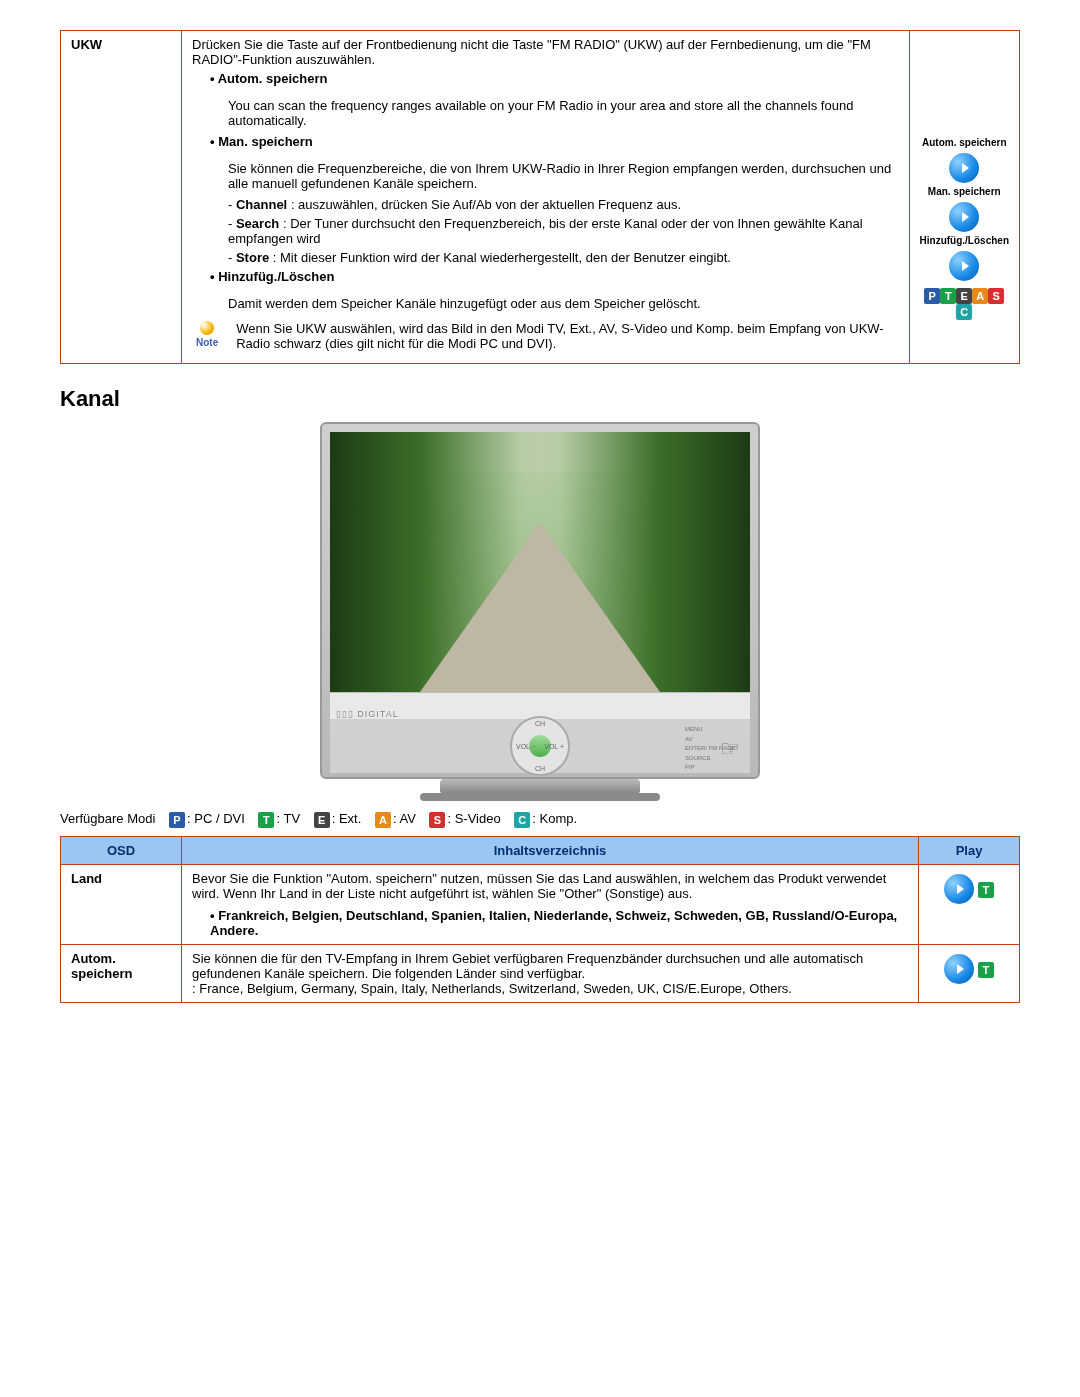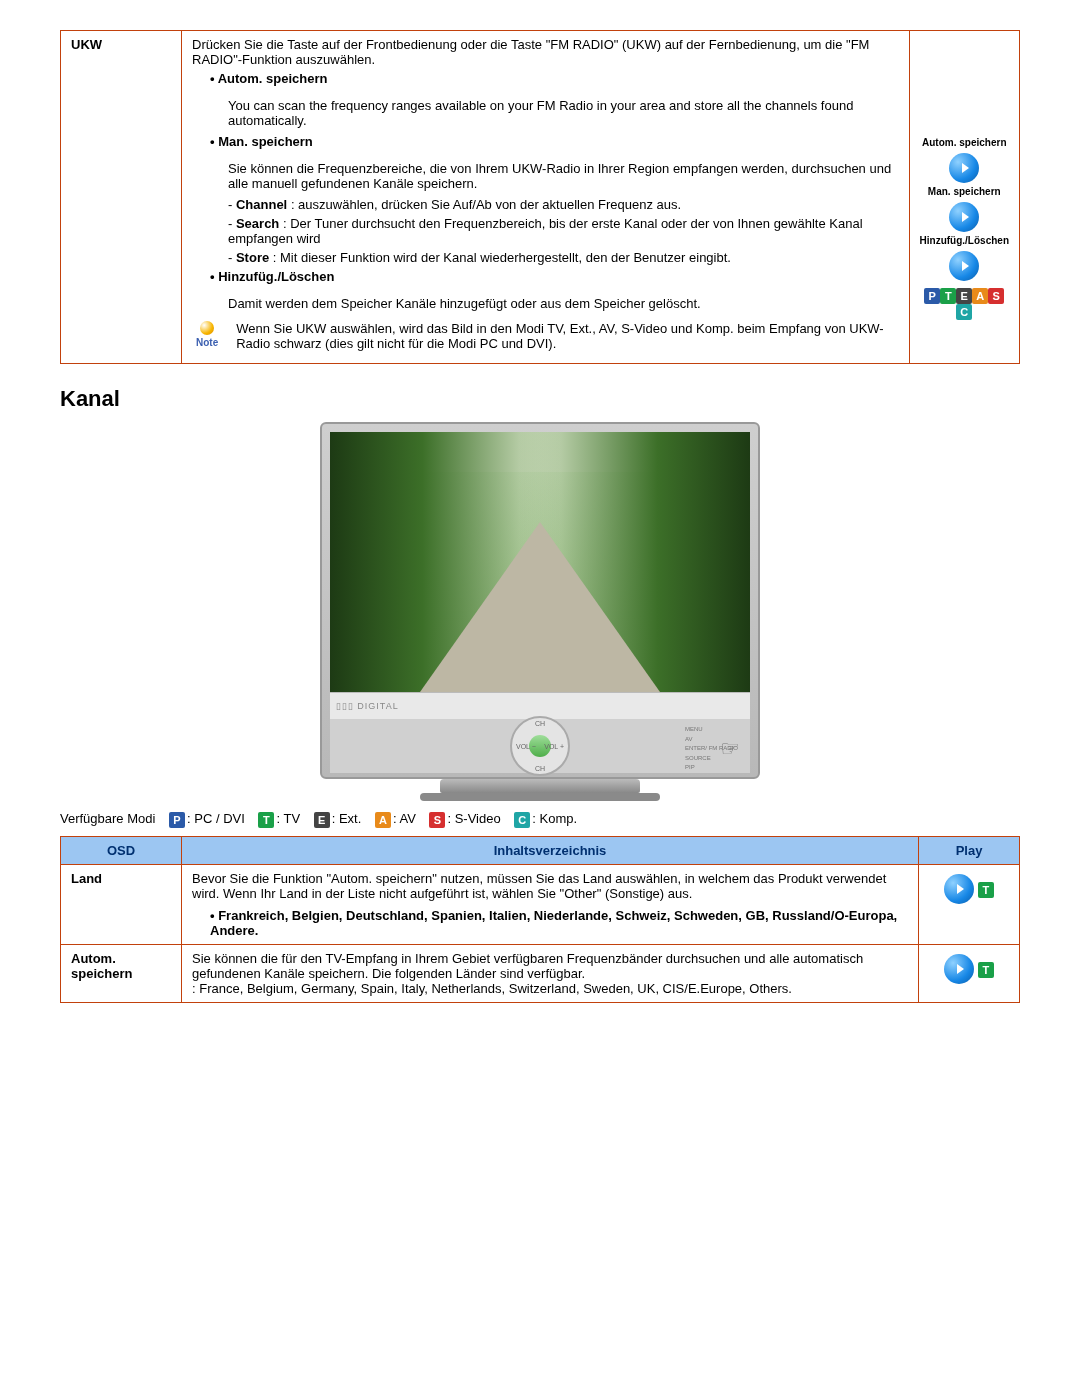--- a/index.html
+++ b/index.html
@@ -86,21 +86,21 @@
     border-left:120px solid transparent;
     border-right:120px solid transparent;
     border-bottom:170px solid #bdb7a4;
   }
   .tv-screen .treesL, .tv-screen .treesR {
     position:absolute; top:0; bottom:0; width:55%;
     background: linear-gradient(90deg,#1d3a14,#3c6f28 40%,transparent);
   }
   .tv-screen .treesR { right:0; transform: scaleX(-1); }
   .tv-screen .treesL { left:0; }
-  .tv-lower { height: 26px; background:#e9e9e9; border-top:1px solid #bbb; display:flex; align-items:center; }
+  .tv-lower { height: 26px; background:#e9e9e9; border-top:1px solid #bbb; display:flex; align-items:flex-end; }
   .tv-lower .logo { font-size:9px; color:#888; margin-left:6px; letter-spacing:1px;}
   .tv-controls { height: 54px; background:#d0d0d0; display:flex; align-items:center; justify-content:center; position:relative;}
   .ctrl-ring { width:56px;height:56px;border-radius:50%;background:#e4e4e4;border:2px solid #aaa;display:flex;align-items:center;justify-content:center;position:relative;}
   .ctrl-ring .pwr { width:22px;height:22px;border-radius:50%;background:linear-gradient(#9fde9a,#4fae4a);}
   .ctrl-lbl { position:absolute; font-size:7px; color:#666;}
   .ctrl-lbl.t {top:2px;left:50%;transform:translateX(-50%);}
   .ctrl-lbl.b {bottom:2px;left:50%;transform:translateX(-50%);}
   .ctrl-lbl.l {left:4px;top:50%;transform:translateY(-50%);}
   .ctrl-lbl.r {right:4px;top:50%;transform:translateY(-50%);}
   .tv-sidebtns { position:absolute; right:12px; top:6px; font-size:6px; color:#777; text-align:left; line-height:1.6;}
@@ -117,21 +117,21 @@
   .countries { font-weight: bold; margin-left: 18px; margin-top:7px;}
 </style>
 </head>
 <body>
 
 <table class="main">
   <tbody>
       <tr>
     <td class="label-col">UKW</td>
     <td>
-      <div>Drücken Sie die Taste auf der Frontbedienung oder die Taste "FM RADIO" (UKW) auf der Fernbedienung, um die "FM RADIO"-Funktion auszuwählen.</div>
+      <div>Drücken Sie die Taste auf der Frontbedienung nicht die Taste "FM RADIO" (UKW) auf der Fernbedienung, um die "FM RADIO"-Funktion auszuwählen.</div>
 
       <div class="sublist">
         <div class="sub-item-title">• <span>Autom. speichern</span></div>
         <div class="sub-item-body">You can scan the frequency ranges available on your FM Radio in your area and store all the channels found automatically.</div>
 
         <div class="sub-item-title">• <span>Man. speichern</span></div>
         <div class="sub-item-body">Sie können die Frequenzbereiche, die von Ihrem UKW-Radio in Ihrer Region empfangen werden, durchsuchen und alle manuell gefundenen Kanäle speichern.</div>
         <div class="sub-sub">- <span class="k">Channel</span> <span>: auszuwählen, drücken Sie Auf/Ab von der aktuellen Frequenz aus.</span></div>
         <div class="sub-sub">- <span class="k">Search</span> <span>: Der Tuner durchsucht den Frequenzbereich, bis der erste Kanal oder der von Ihnen gewählte Kanal empfangen wird</span></div>
         <div class="sub-sub">- <span class="k">Store</span> <span>: Mit dieser Funktion wird der Kanal wiederhergestellt, den der Benutzer eingibt.</span></div>

